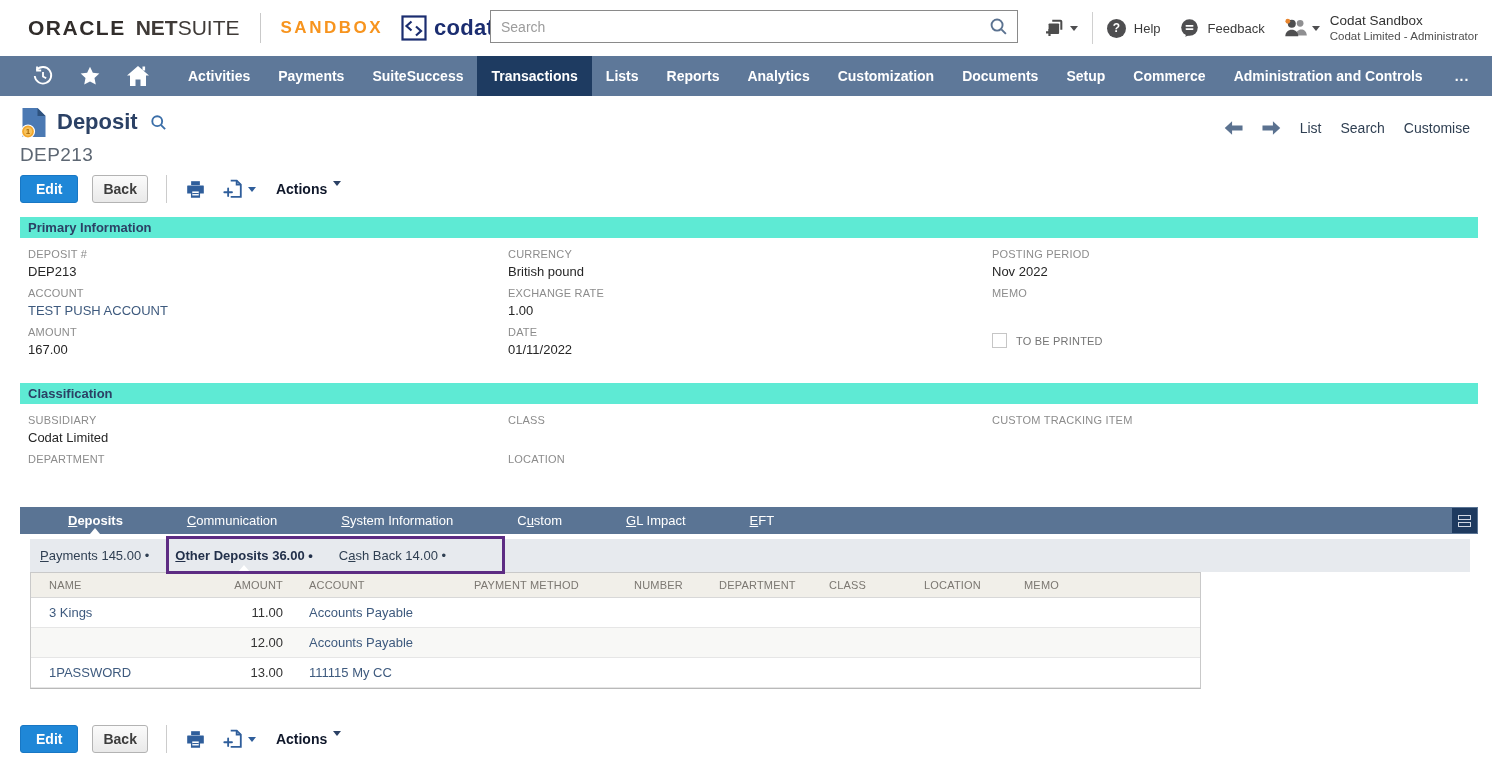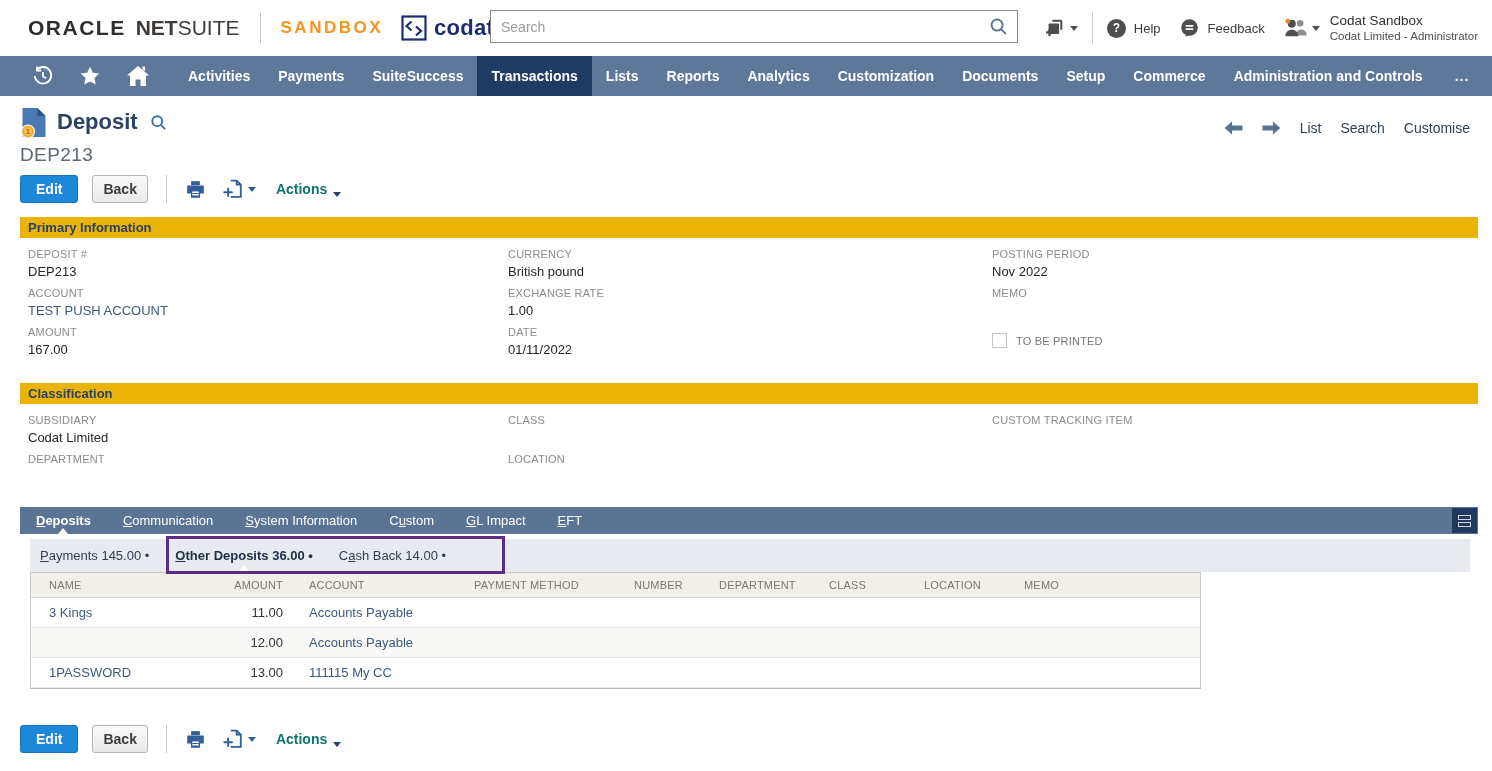--- a/index.html
+++ b/index.html
@@ -54,37 +54,37 @@
   .page-links .lnk { cursor:pointer; }
   .arrow-icon { display:flex; cursor:pointer; }
   .record-id { margin:6px 0 0 20px; font-size:19px; color:#5d6773; letter-spacing:.4px; }
 
   
   .toolbar { display:flex; align-items:center; margin:9px 0 0 20px; }
   .btn-edit { background:#1f87d7; color:#fff; font-weight:700; font-size:14px; border:1px solid #1877c4; border-radius:3px; padding:5px 15px; cursor:pointer; font-family:inherit; }
   .btn-back { margin-left:14px; background:linear-gradient(#fbfbfb,#e9e9e9); border:1px solid #b3b3b3; border-radius:3px; color:#3d3d3d; font-weight:700; font-size:14px; padding:5px 10px; cursor:pointer; font-family:inherit; }
   .vr2 { width:1px; height:28px; background:#ccc; margin:0 18px; }
   .tool-icon { display:flex; align-items:center; gap:4px; cursor:pointer; margin-right:16px; color:#2f5e9b; }
-  .actions { margin-left:4px; font-size:14px; font-weight:700; color:#0f766e; display:flex; align-items:flex-end; gap:6px; cursor:pointer; }
+  .actions { margin-left:4px; font-size:14px; font-weight:700; color:#0f172a; display:flex; align-items:flex-start; gap:6px; cursor:pointer; }
   .toolbar.bottom { margin-top:36px; }
 
   
-  .section-header { margin:14px 14px 0 20px; width:1458px; background:#eab308; color:#2b4165; font-weight:700; font-size:13px; padding:3px 8px; }
+  .section-header { margin:14px 14px 0 20px; width:1458px; background:#5eead4; color:#2b4165; font-weight:700; font-size:13px; padding:3px 8px; }
   .fields { display:grid; grid-template-columns:480px 484px auto; padding:10px 0 4px 28px; }
   .field { margin-bottom:7px; }
   .field-label { font-size:11px; color:#8c8c8c; letter-spacing:.2px; margin-bottom:4px; }
   .field-value { font-size:13px; color:#262626; min-height:16px; }
   .field-value.link { color:#3e5a7e; cursor:pointer; }
   .checkbox-row { display:flex; align-items:center; gap:9px; margin-top:14px; }
   .checkbox { width:15px; height:15px; border:1px solid #c6c6c6; background:#fff; cursor:pointer; }
   .checkbox-label { font-size:11px; color:#757575; letter-spacing:.2px; }
 
   
   .tabbar { margin:11px 14px 0 20px; width:1458px; height:27px; background:#5a7494; display:flex; align-items:center; }
-  .tab { position:relative; height:27px; line-height:27px; padding:0 16px; color:#fff; font-size:13px; cursor:pointer; white-space:nowrap; }
+  .tab { position:relative; height:27px; line-height:27px; padding:0 16px; color:#fff; font-size:13px; cursor:pointer; white-space:nowrap;margin-left:32px; }
   .tab.active { font-weight:700; }
   .tab.active::after { content:""; position:absolute; bottom:0; left:50%; transform:translateX(-50%); border-left:5px solid transparent; border-right:5px solid transparent; border-bottom:6px solid #fff; }
   .tab .key, .subtab .key { text-decoration:underline; }
   .layout-btn { margin-left:auto; margin-right:1px; width:25px; height:25px; background:#1e3a5f; display:flex; flex-direction:column; align-items:center; justify-content:center; gap:2px; cursor:pointer; }
   .layout-btn .bar { width:13px; height:5px; border:1.5px solid #cfd6e2; }
 
   
   .subtab-strip { margin:5px 0 0 30px; width:1440px; height:33px; background:#e7eaee; display:flex; align-items:center; position:relative; padding-left:10px; }
   .subtab { position:relative; font-size:13px; color:#2f3f52; margin-right:26px; height:33px; line-height:33px; cursor:pointer; white-space:nowrap; }
   .subtab.active { font-weight:700; color:#22304a; }

